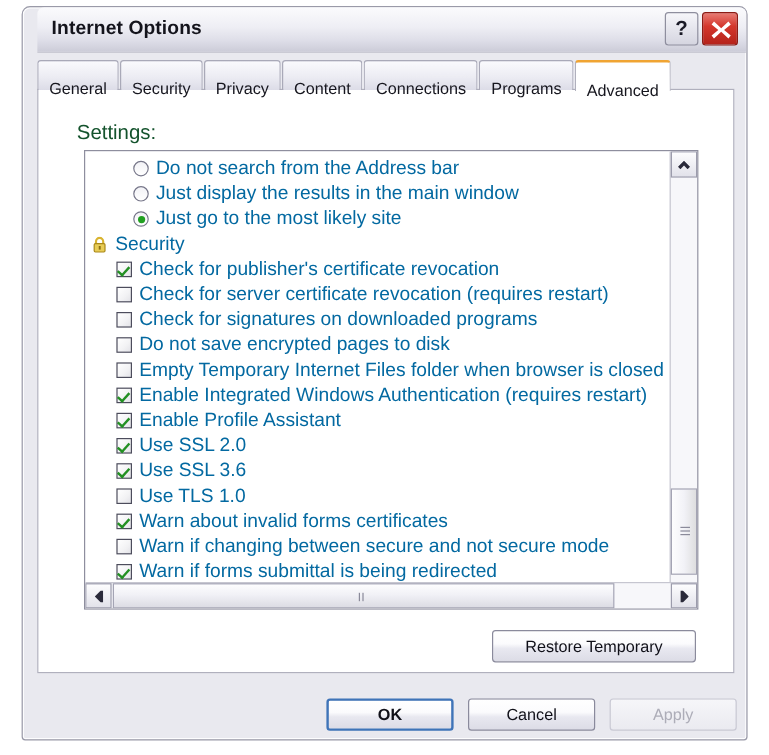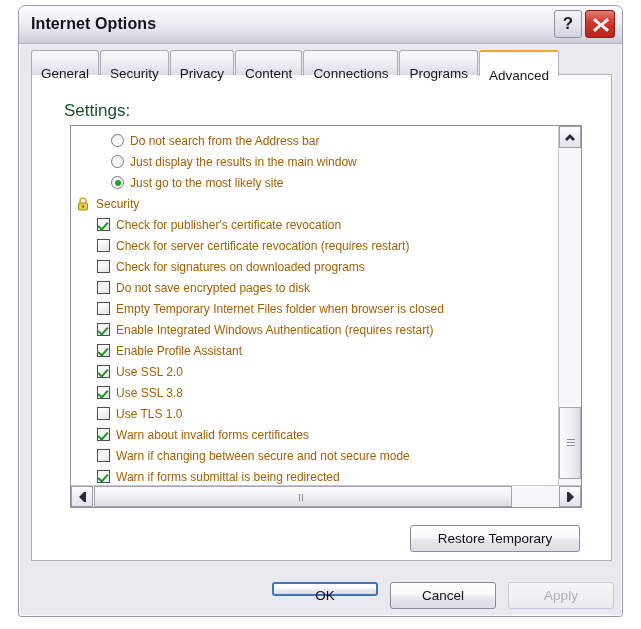--- a/index.html
+++ b/index.html
@@ -23,21 +23,21 @@
     background: #e9e9ef;
     border: 1px solid #9a9aa8;
     border-radius: 7px 7px 3px 3px;
     box-sizing: border-box;
     box-shadow: 0 0 0 1px #fdfdfe inset;
   }
 
   
   .titlebar {
     position: absolute;
-    left: 0; top: 0; right: 0;
+    left: 12px; top: 0; right: 0;
     height: 38px;
     background: linear-gradient(to bottom, #fbfbfd 0%, #eeeef4 45%, #dedee8 75%, #ccccd8 100%);
     border-radius: 6px 6px 0 0;
     border-bottom: 1px solid #b6b6c2;
     box-sizing: border-box;
     padding-left: 38px;
   }
   .title-text {
     position: absolute;
     left: 12px; top: 9px;
@@ -153,22 +153,22 @@
   .row {
     display: flex;
     align-items: center;
     height: 21px;
     padding-left: 40px;
     white-space: nowrap;
   }
   .row.group { padding-left: 5px; }
   .row.item  { padding-left: 26px; }
   .row-label {
-    font-size: 12px;
-    color: #a16207;
+    font-size: 16px;
+    color: #0369a1;
     margin-left: 6px;
   }
 
   
   .radio {
     width: 13px; height: 13px;
     border-radius: 50%;
     border: 1px solid #77778a;
     background: linear-gradient(to bottom, #f2f2f6, #ffffff);
     box-sizing: border-box;
@@ -314,24 +314,25 @@
     line-height: 25px;
   }
   .footer-btns {
     position: absolute;
     left: 253px; top: 576px;
     display: flex;
     gap: 12px;
     z-index: 3;
   }
   .btn-ok {
-    width: 106px; height: 14px;
+    width: 106px; height: 27px;
     line-height: 23px;
     border: 2px solid #3f74b8;
     border-radius: 3px;
+    font-weight: bold;
   }
   .btn-cancel {
     width: 106px; height: 27px;
     line-height: 25px;
   }
   .btn-apply {
     width: 106px; height: 27px;
     line-height: 25px;
     color: #adadb8;
     background: linear-gradient(to bottom, #f6f6f9, #eaeaf0);
@@ -422,21 +423,21 @@
             <div class="row item">
               <span class="cbox checked"></span>
               <span class="row-label">Enable Profile Assistant</span>
             </div>
             <div class="row item">
               <span class="cbox checked"></span>
               <span class="row-label">Use SSL 2.0</span>
             </div>
             <div class="row item">
               <span class="cbox checked"></span>
-              <span class="row-label">Use SSL 3.8</span>
+              <span class="row-label">Use SSL 3.6</span>
             </div>
             <div class="row item">
               <span class="cbox"></span>
               <span class="row-label">Use TLS 1.0</span>
             </div>
             <div class="row item">
               <span class="cbox checked"></span>
               <span class="row-label">Warn about invalid forms certificates</span>
             </div>
             <div class="row item">

